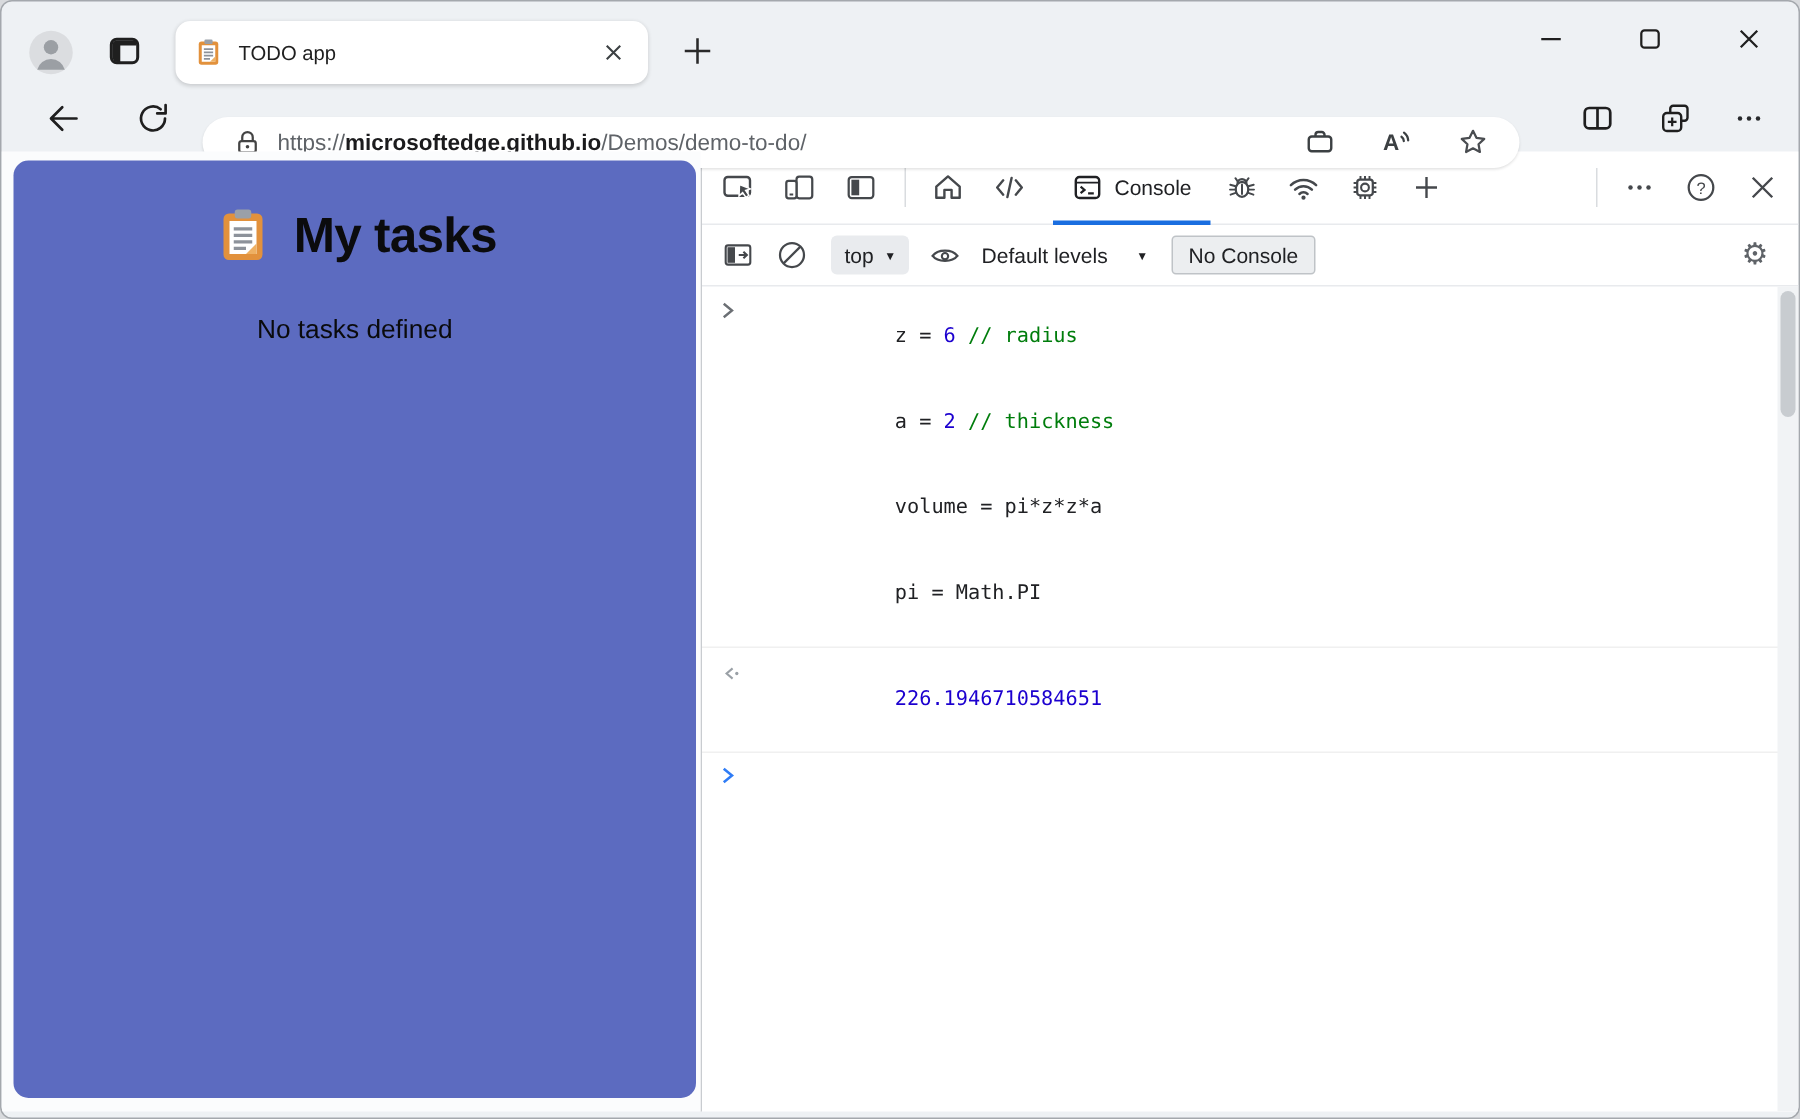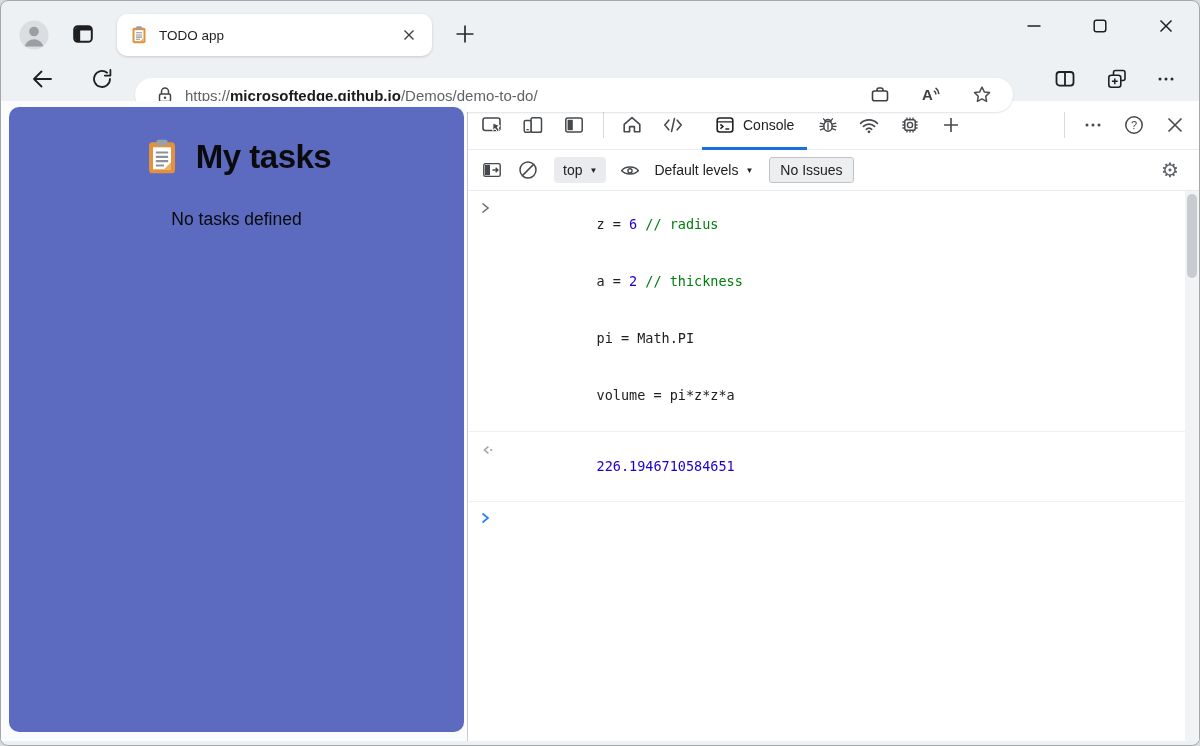--- a/index.html
+++ b/index.html
@@ -73,21 +73,21 @@
 
   .dt-row2 { height:41px; flex:none; display:flex; align-items:center; border-bottom:1px solid #e8eaed;
              padding:0 12px; }
   .dt-row2 .icon-btn { margin-right:12px; }
   .ctx-dd { height:26px; background:#e9ebee; border-radius:4px; display:flex; align-items:center;
             gap:7px; padding:0 9px; font-size:14px; color:#202124; margin:0 12px 0 2px; cursor:pointer; }
   .caret { font-size:8px; color:#202124; }
   .filter-input { width:168px; height:27px; border:1px solid #d2d5d9; border-radius:4px; font-size:14px;
                   padding:0 9px; color:#202124; margin:0 12px 0 2px; font-family:inherit; outline:none; }
   .filter-input::placeholder { color:#80868b; }
-  .levels-dd { display:flex; align-items:center; gap:7px; font-size:14px; color:#202124;
+  .levels-dd { display:flex; align-items:center; gap:19px; font-size:14px; color:#202124;
                margin-right:16px; cursor:pointer; }
   .noissues-btn { height:26px; padding:0 10px; background:#eceef0; border:1px solid #bfc3c7;
                   border-radius:3px; font-size:14px; color:#202124; display:flex; align-items:center;
                   cursor:pointer; }
   .gear-btn { margin-left:auto; margin-right:8px; font-size:20px; color:#5f6368; cursor:pointer;
               line-height:1; }
 
   .dt-console { flex:1; position:relative; font-family:"DejaVu Sans Mono",monospace; font-size:13.5px;
                 overflow:hidden; }
   .scroll-track { position:absolute; right:0; top:0; bottom:0; width:14px; background:#f1f3f5; }
@@ -382,42 +382,42 @@
             <path d="M2.8 11.6 C6 6.8 16 6.8 19.2 11.6" fill="none" stroke="#45484c" stroke-width="1.5" stroke-linecap="round"></path>
             <path d="M2.8 11.6 C6 16 16 16 19.2 11.6" fill="none" stroke="#45484c" stroke-width="1.5" stroke-linecap="round"></path>
             <circle cx="11" cy="11.8" r="2.1" fill="none" stroke="#45484c" stroke-width="1.4"></circle>
           </svg>
         </span>
         <span class="levels-dd">
           <span>Default levels</span>
           <span class="caret">▼</span>
         </span>
         <span class="noissues-btn">
-          <span>No Issues</span>
+          <span>No Console</span>
         </span>
         <span class="gear-btn">
           <span>⚙</span>
         </span>
       </div>
 
       <div class="dt-console">
         <div class="msg">
           <div class="cline">
             <span class="gut"><svg width="9" height="12" viewBox="0 0 9 12">
                   <path d="M1.5 1.5 L7 6 L1.5 10.5" fill="none" stroke="#6b6f74" stroke-width="1.6"></path>
                 </svg></span><span class="tok-plain">z = </span><span class="tok-num">6</span><span class="tok-comment">// radius</span>
           </div>
           <div class="cline">
             <span class="tok-plain">a = </span><span class="tok-num">2</span><span class="tok-comment">// thickness</span>
           </div>
           <div class="cline">
-            <span class="tok-plain">pi = Math.PI</span>
+            <span class="tok-plain">volume = pi*z*z*a</span>
           </div>
           <div class="cline">
-            <span class="tok-plain">volume = pi*z*z*a</span>
+            <span class="tok-plain">pi = Math.PI</span>
           </div>
         </div>
 
         <div class="result-row">
           <div class="cline">
             <span class="gut"><svg width="13" height="12" viewBox="0 0 13 12">
                   <path d="M7.4 2.6 L3.4 6 L7.4 9.4" fill="none" stroke="#9aa0a6" stroke-width="1.4"></path>
                   <circle cx="10.2" cy="6" r="1.1" fill="#9aa0a6"></circle>
                 </svg></span><span class="res-val">226.1946710584651</span>
           </div>

